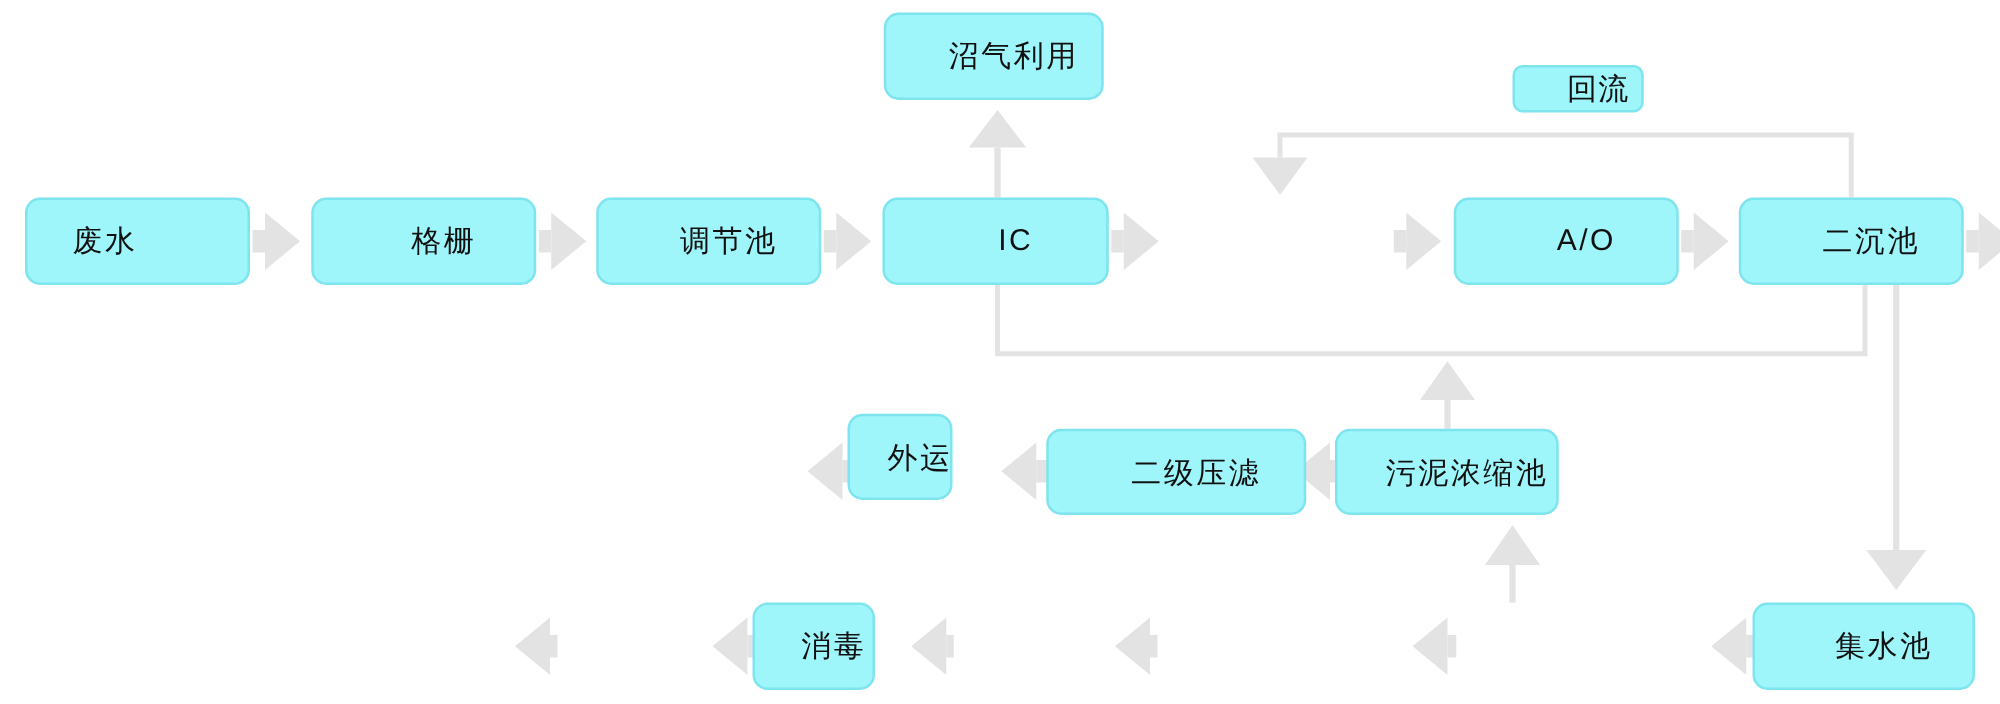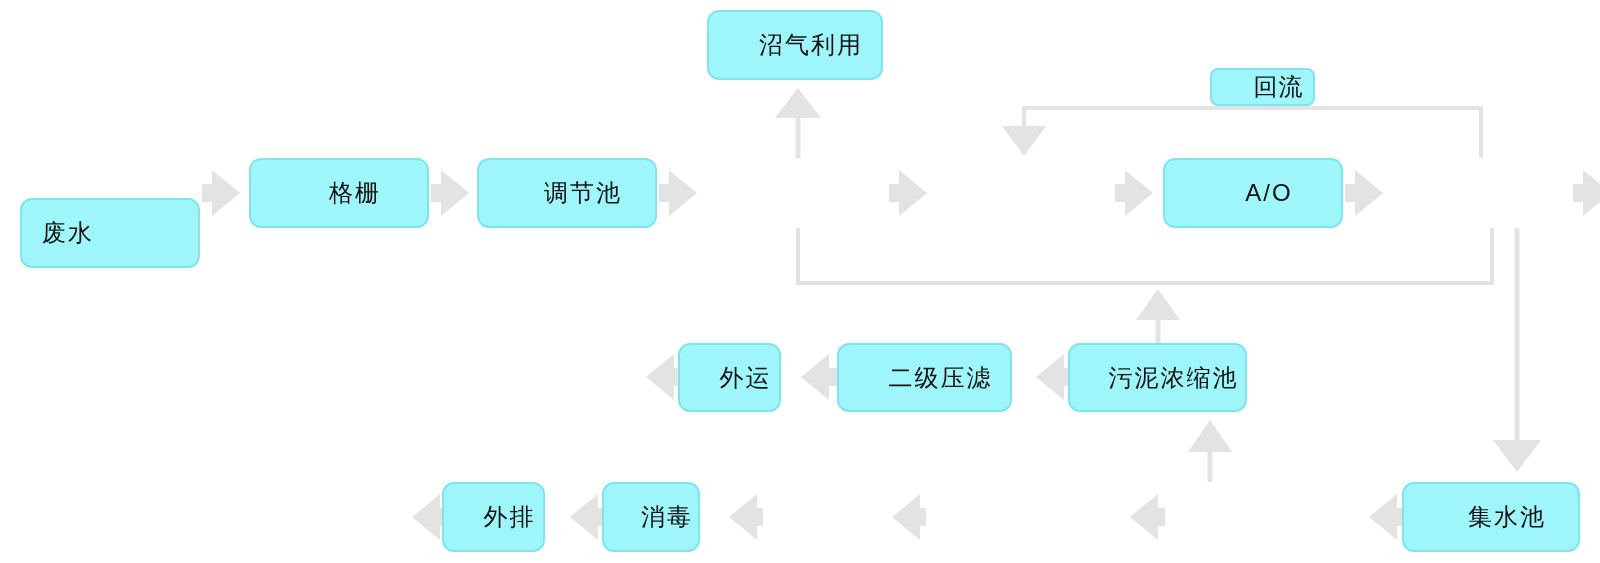--- a/index.html
+++ b/index.html
@@ -18,22 +18,22 @@
     background:#9EF6FA;
     border:2px solid #7EE4EE;
     border-radius:12px;
     box-sizing:border-box;
     font-size:24px;
     color:#111111;
     letter-spacing:2px;
     white-space:nowrap;
     padding-left:32px;
   }
-  .node.small{border-radius:8px;letter-spacing:1px;margin-top:16px;}
-  .node.align-left{justify-content:flex-start;padding-left:20px;margin-top:40px;}
+  .node.small{border-radius:8px;letter-spacing:1px;}
+  .node.align-left{justify-content:flex-start;padding-left:36px;}
 </style>
 </head>
 <body>
 
 <div id="stage">
 
   <svg id="connectors" width="1600" height="563" viewBox="0 0 1600 563">
     <g fill="#E3E3E3" stroke="none">
 
       <g>
@@ -130,26 +130,27 @@
       <g>
         <rect x="1397" y="508" width="8" height="18"></rect>
           <polygon points="1397,494 1397,540 1369,517"></polygon>
       </g>
     </g>
   </svg>
 
   <div class="node align-left" style="left:20px;top:158px;width:180px;height:70px">废水</div>
   <div class="node" style="left:249px;top:158px;width:180px;height:70px">格栅</div>
   <div class="node" style="left:477px;top:158px;width:180px;height:70px">调节池</div>
+  <div class="node" style="left:706px;top:158px;width:181px;height:70px">IC</div>
   <div class="node" style="left:1163px;top:158px;width:180px;height:70px">A/O</div>
+  <div class="node" style="left:1391px;top:158px;width:180px;height:70px">二沉池</div>
 
   <div class="node" style="left:707px;top:10px;width:176px;height:70px">沼气利用</div>
   <div class="node small" style="left:1210px;top:52px;width:105px;height:38px">回流</div>
 
-  <div class="node" style="left:678px;top:343px;width:103px;height:69px">外运</div>
-  <div class="node" style="left:837px;top:343px;width:175px;height:69px">二级压滤</div>
+  <div class="node" style="left:678px;top:331px;width:84px;height:69px">外运</div>
+  <div class="node" style="left:837px;top:343px;width:208px;height:69px">二级压滤</div>
   <div class="node" style="left:1068px;top:343px;width:179px;height:69px">污泥浓缩池</div>
 
-  <div class="node" style="left:442px;top:482px;width:103px;height:70px">外排</div>
   <div class="node" style="left:602px;top:482px;width:98px;height:70px">消毒</div>
   <div class="node" style="left:1402px;top:482px;width:178px;height:70px">集水池</div>
 
 </div>
 
 </body></html>

